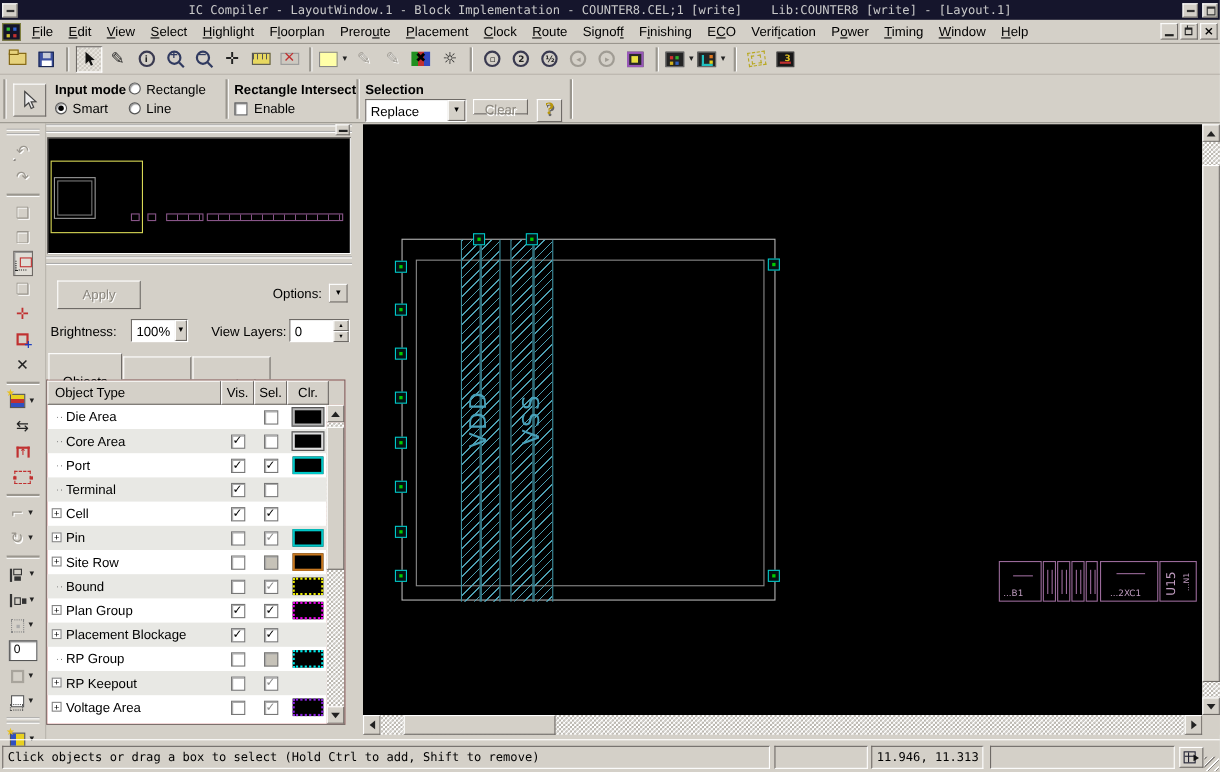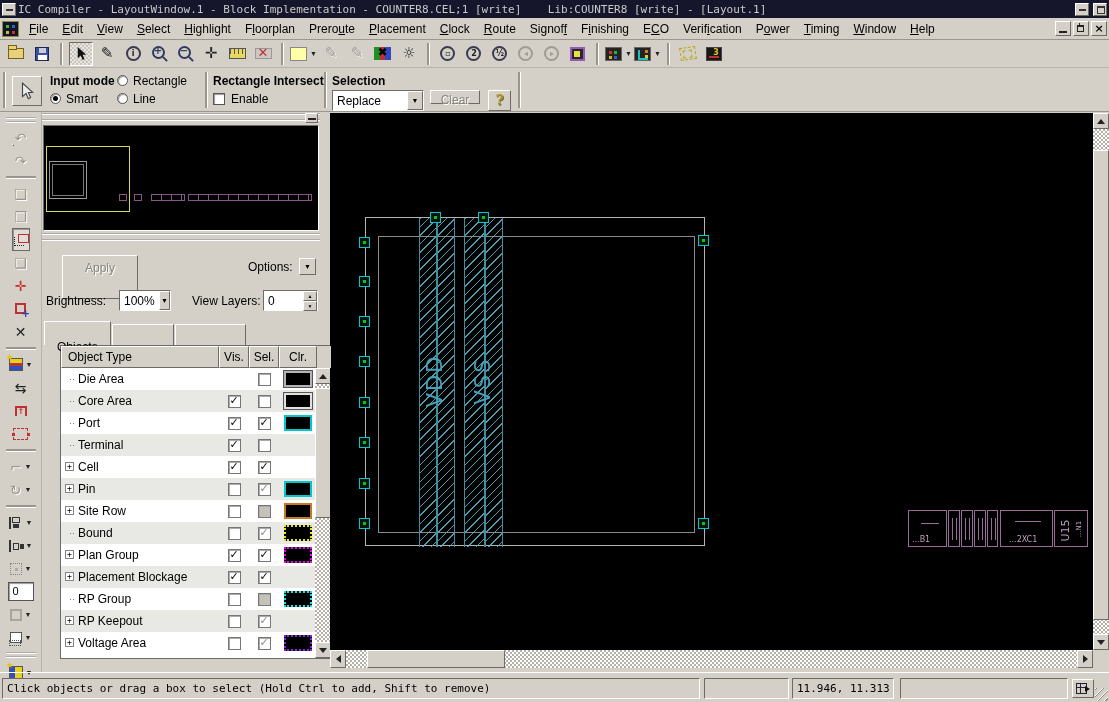--- a/index.html
+++ b/index.html
@@ -11,21 +11,21 @@
 .s{border-top:1px solid #6e6a66;border-left:1px solid #6e6a66;border-right:1px solid #fff;border-bottom:1px solid #fff}
 .checker{background-color:#fff;background-image:
  linear-gradient(45deg,#b4b0a8 25%,transparent 25%,transparent 75%,#b4b0a8 75%),
  linear-gradient(45deg,#b4b0a8 25%,transparent 25%,transparent 75%,#b4b0a8 75%);
  background-size:4px 4px;background-position:0 0,2px 2px}
 
 #titlebar{left:0;top:0;width:1109px;height:18px;background:#15152c;display:flex;align-items:center}
 #titlebar .wbtn{width:14px;height:13px;background:#d4d0c8;margin:0 2px;position:relative}
 #titlebar .wbtn i{position:absolute;left:3px;top:5px;width:7px;height:2px;background:#333}
 #titlebar .wbtn.mx i{left:3px;top:2px;width:8px;height:8px;background:none;border:1px solid #333;border-top-width:2px}
-.tb-title{flex:1;color:#c9c9c9;font:11px "DejaVu Sans Mono",monospace;white-space:pre;overflow:hidden}
+.tb-title{flex:1;text-align:center;color:#c9c9c9;font:11px "DejaVu Sans Mono",monospace;white-space:pre;overflow:hidden}
 
 #menubar{left:0;top:18px;width:1109px;height:22px;display:flex;align-items:center;padding-left:2px;border-bottom:1px solid #9a968e}
 #appicon{width:17px;height:16px;background:#141428;border:1px solid #8a8a40;position:relative;margin-right:3px}
 #appicon i{position:absolute;left:3px;top:3px;width:3px;height:3px;background:#30c030;
  box-shadow:6px 0 0 #3060d0,0 6px 0 #d0c030,6px 6px 0 #c03030}
 .menu-item{padding:3px 7px 3px 7px;white-space:nowrap;cursor:default}
 u{text-decoration:underline}
 #mdi{margin-left:auto;display:flex;margin-right:2px}
 .mdibtn{width:16px;height:15px;background:#d4d0c8;margin-left:2px;position:relative}
 .mdibtn i{position:absolute;background:#222}
@@ -122,21 +122,21 @@
 .ov-view{position:absolute;left:2px;top:20px;width:84px;height:66px;border:1px solid #d8d855}
 .ov-die{position:absolute;left:5px;top:35px;width:38px;height:38px;border:1px solid #9a9a9a}
 .ov-core{position:absolute;left:8px;top:38px;width:32px;height:32px;border:1px solid #787878}
 .ov-cell{position:absolute;top:68px;height:7px;border:1px solid #885588}
 .ov-cells{position:absolute;top:68px;height:7px;border:1px solid #885588;
  background-image:repeating-linear-gradient(90deg,transparent 0 9px,#885588 9px 10px)}
 #applyrow .dd16{position:absolute;width:17px;height:17px;background:#d4d0c8;text-align:center;font-size:7px;line-height:15px}
 .tab{position:relative;height:21px;padding:18px 12px 0 12px;background:#d4d0c8;border-top:1px solid #fff;border-left:1px solid #fff;border-right:1px solid #6e6a66;margin-right:1px;float:left}
 .tab.active{height:24px;margin-top:-3px;z-index:2;font-weight:normal}
 #tabsrow{position:absolute;left:2px;top:212px;width:274px;height:24px}
-#objtable{position:absolute;left:18px;top:233px;width:272px;height:314px;background:#fca5a5;border:1px solid #6e6a66;overflow:hidden}
+#objtable{position:absolute;left:0;top:233px;width:272px;height:314px;background:#fca5a5;border:1px solid #6e6a66;overflow:hidden}
 .th{height:22px;display:flex;background:#d4d0c8;position:relative;z-index:2}
 .th .hc{border-top:1px solid #fff;border-left:1px solid #fff;border-right:1px solid #6e6a66;border-bottom:1px solid #6e6a66;padding-top:3px;text-align:center;flex:none;background:#d4d0c8}
 .th .hc.first{text-align:left;padding-left:6px}
 #tbody{position:absolute;left:0;top:22px;width:254px;bottom:0;background:#fff}
 #treeline{position:absolute;left:8px;top:22px;bottom:0;width:1px;background-image:repeating-linear-gradient(#777 0 1px,transparent 1px 3px)}
 .trow{height:22px;display:flex;align-items:center;position:relative}
 .trow.alt{background:#e8e8e4}
 .trow .lbl{width:158px;padding-left:17px;flex:none;white-space:nowrap;overflow:hidden}
 .trow .cc{width:30px;flex:none;display:flex;justify-content:center}
 .trow .sc{width:38px;flex:none;display:flex;justify-content:center}
@@ -464,21 +464,21 @@
       <div class="ov-view"></div>
       <div class="ov-die"></div>
       <div class="ov-core"></div>
       <div class="ov-cell" style="left:75px;width:8px"></div>
       <div class="ov-cell" style="left:90px;width:8px"></div>
       <div class="ov-cells" style="left:107px;width:34px"></div>
       <div class="ov-cells" style="left:144px;width:124px"></div>
     </div>
     <div class="hgrip" style="top:121px"></div>
     <div id="applyrow">
-      <span class="btn r dis" style="left:20px;top:143px;width:76px;height:44px;padding-top:5px">Apply</span>
+      <span class="btn r dis" style="left:10px;top:143px;width:76px;height:26px;padding-top:5px">Apply</span>
       <span class="abs" style="left:206px;top:148px">Options:</span>
       <span class="dd16 r abs" style="left:257px;top:146px">▼</span>
     </div>
     <span class="abs" style="left:4px;top:182px">Brightness:</span>
     <div class="combo s" style="left:77px;top:178px;width:52px">
       <span class="val">100%</span>
       <span class="dbtn r">▼</span>
     </div>
     <span class="abs" style="left:150px;top:182px">View Layers:</span>
     <div class="combo s" style="left:221px;top:178px;width:55px">

